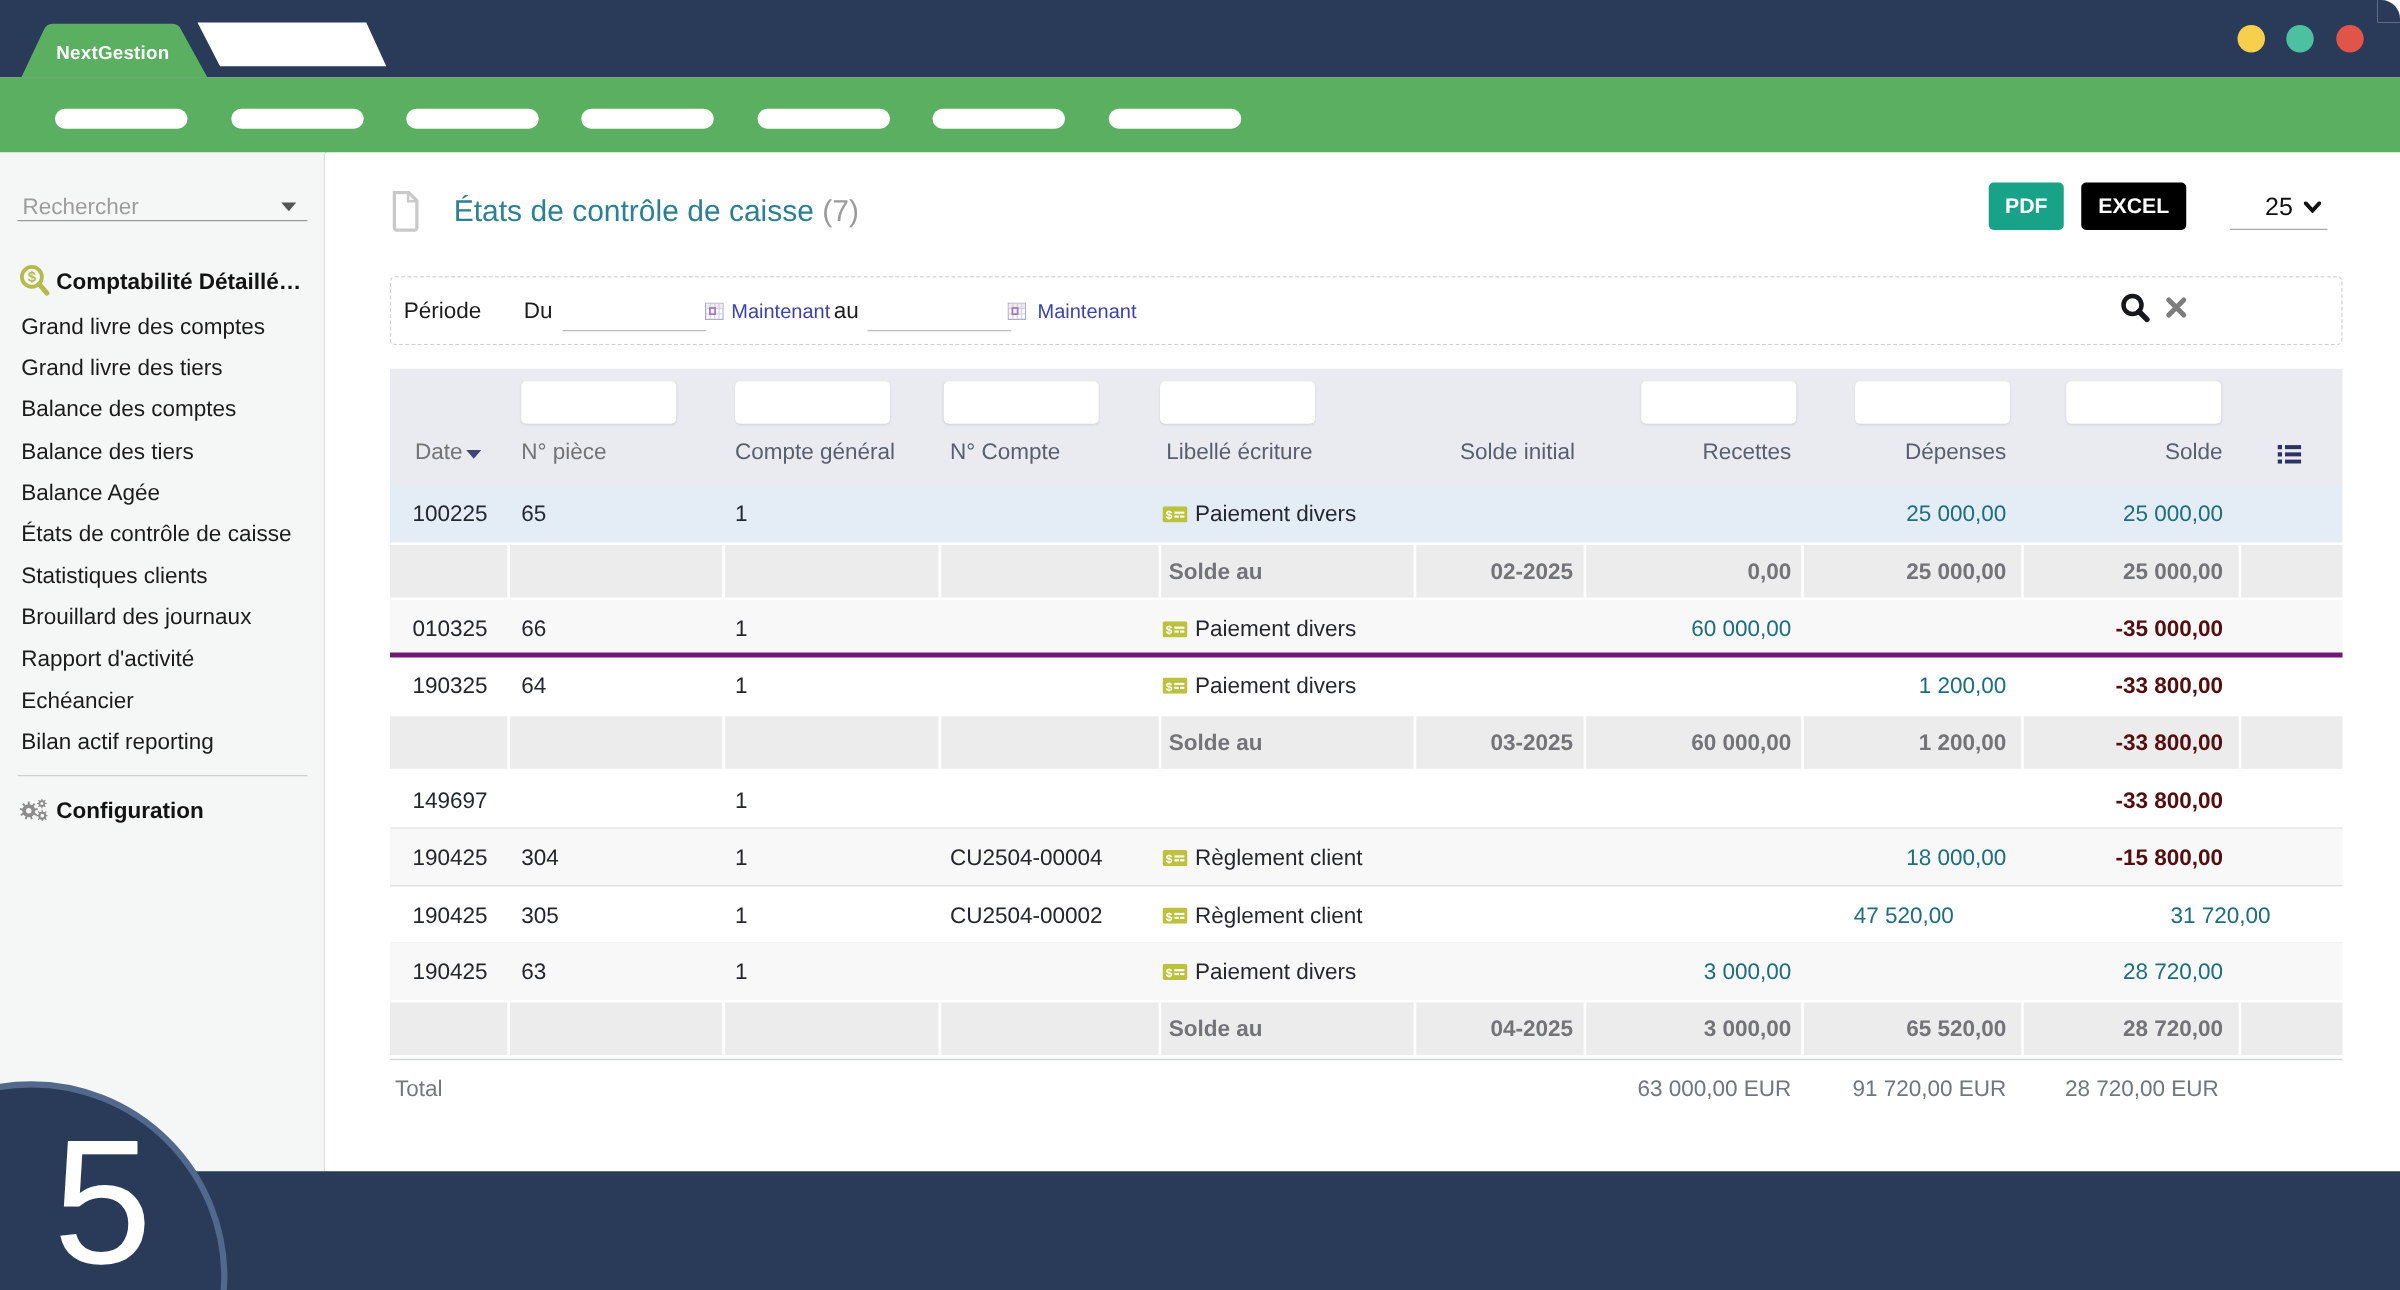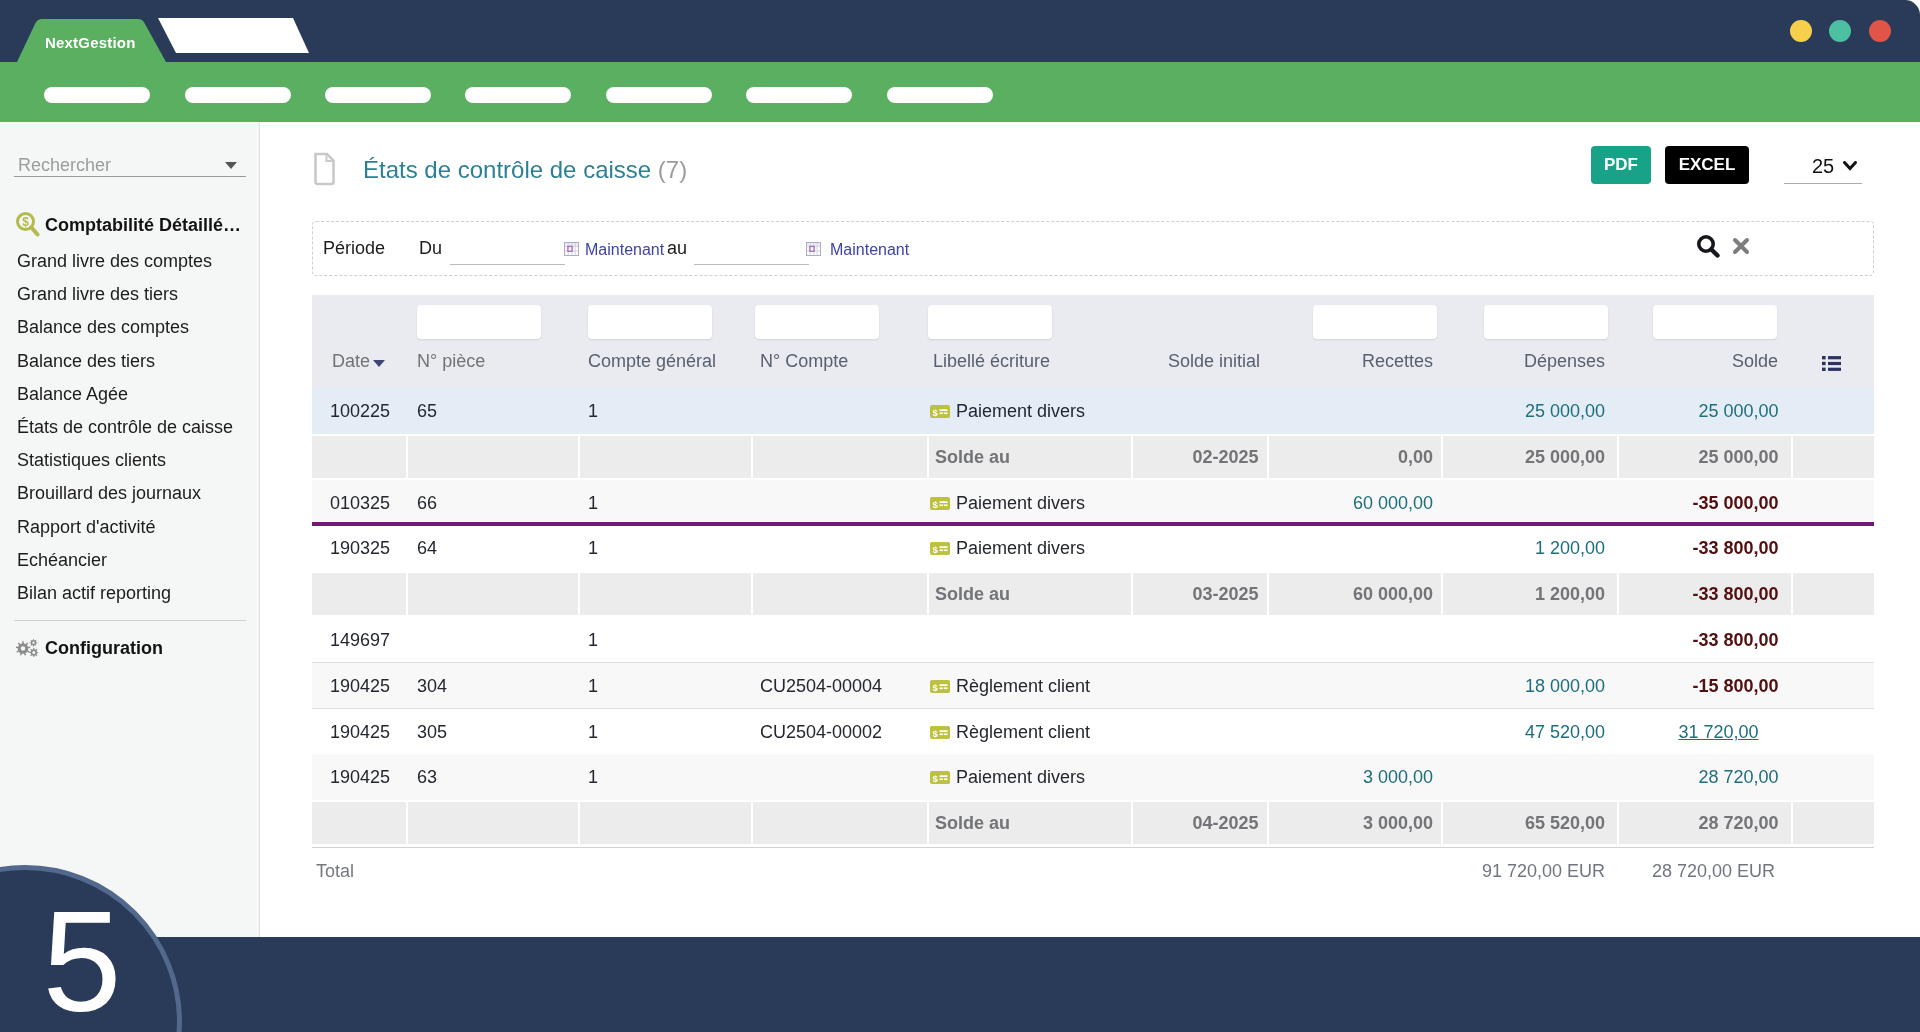--- a/index.html
+++ b/index.html
@@ -300,22 +300,22 @@
       <div class="cell " style="left:94px; width:172px; padding-left:11px;">305</div>
       <div class="cell " style="left:266px; width:172.5px; padding-left:10px;">1</div>
       <div class="cell " style="left:438.5px; width:176.5px; padding-left:9.5px;">CU2504-00002</div>
       <div class="cell" style="left:615px; width:203.5px; padding-left:3px;"><svg class="mcheck" width="20" height="13" viewBox="0 0 20 13">
           <rect x="0" y="0" width="20" height="13" rx="2" fill="#bcc13e"></rect>
           <text x="2.5" y="10.5" font-size="9.5" font-weight="bold" fill="#fff" font-family="Liberation Sans">$</text>
           <rect x="9.5" y="4.3" width="8" height="1.7" fill="#fff"></rect>
           <rect x="9.5" y="7.4" width="3.6" height="1.7" fill="#fff"></rect>
           <rect x="14" y="7.4" width="3.5" height="1.7" fill="#fff"></rect>
         </svg><span style="margin-left:6px;">Règlement client</span></div>
-      <div class="cell num teal" style="left:1129px; width:176px; padding-right:12px;">47&nbsp;520,00</div>
-      <div class="cell num teal" style="left:1285px; width:173.5px; padding-right:12px;text-decoration:underline;">31&nbsp;720,00</div>
+      <div class="cell num teal" style="left:1129px; width:176px; padding-right:12px;text-align:center;">47&nbsp;520,00</div>
+      <div class="cell num teal" style="left:1343px; width:173.5px; padding-right:12px;">31&nbsp;720,00</div>
     </div>
 <div class="row" style="top:754px; background:#f8f8f9;">
       <div class="cell " style="left:0px; width:94px; padding-left:18px;">190425</div>
       <div class="cell " style="left:94px; width:172px; padding-left:11px;">63</div>
       <div class="cell " style="left:266px; width:172.5px; padding-left:10px;">1</div>
       <div class="cell" style="left:615px; width:203.5px; padding-left:3px;"><svg class="mcheck" width="20" height="13" viewBox="0 0 20 13">
           <rect x="0" y="0" width="20" height="13" rx="2" fill="#bcc13e"></rect>
           <text x="2.5" y="10.5" font-size="9.5" font-weight="bold" fill="#fff" font-family="Liberation Sans">$</text>
           <rect x="9.5" y="4.3" width="8" height="1.7" fill="#fff"></rect>
           <rect x="9.5" y="7.4" width="3.6" height="1.7" fill="#fff"></rect>
@@ -333,19 +333,20 @@
       <div class="cell gcell gtxt num" style="left:818.5px; width:136px; padding-right:8px;">04-2025</div>
       <div class="cell gcell gtxt num" style="left:954.5px; width:174.5px; padding-right:8px;">3&nbsp;000,00</div>
       <div class="cell gcell gtxt num" style="left:1129px; width:176px; padding-right:12px;">65&nbsp;520,00</div>
       <div class="cell gcell num gtxt" style="left:1305px; width:173.5px; padding-right:12px;">28&nbsp;720,00</div>
       <div class="cell gcell" style="left:1478.5px; width:83.5px;"></div>
     </div>
 </div>
 
 <div id="totalrow">
   <div class="cell" style="left:4px; color:#75787d;">Total</div>
+  <div class="cell num" style="left:817px; width:304px; color:#707680; font-size:18px;">63 000,00 EUR</div>
   <div class="cell num" style="left:1129px; width:164px; color:#707680; font-size:18px;">91 720,00 EUR</div>
   <div class="cell num" style="left:1305px; width:158px; color:#707680; font-size:18px;">28 720,00 EUR</div>
 </div>
 
 <div id="footer"></div>
 <div id="circle5"></div>
 <div id="five">5</div>
 
 </body></html>

